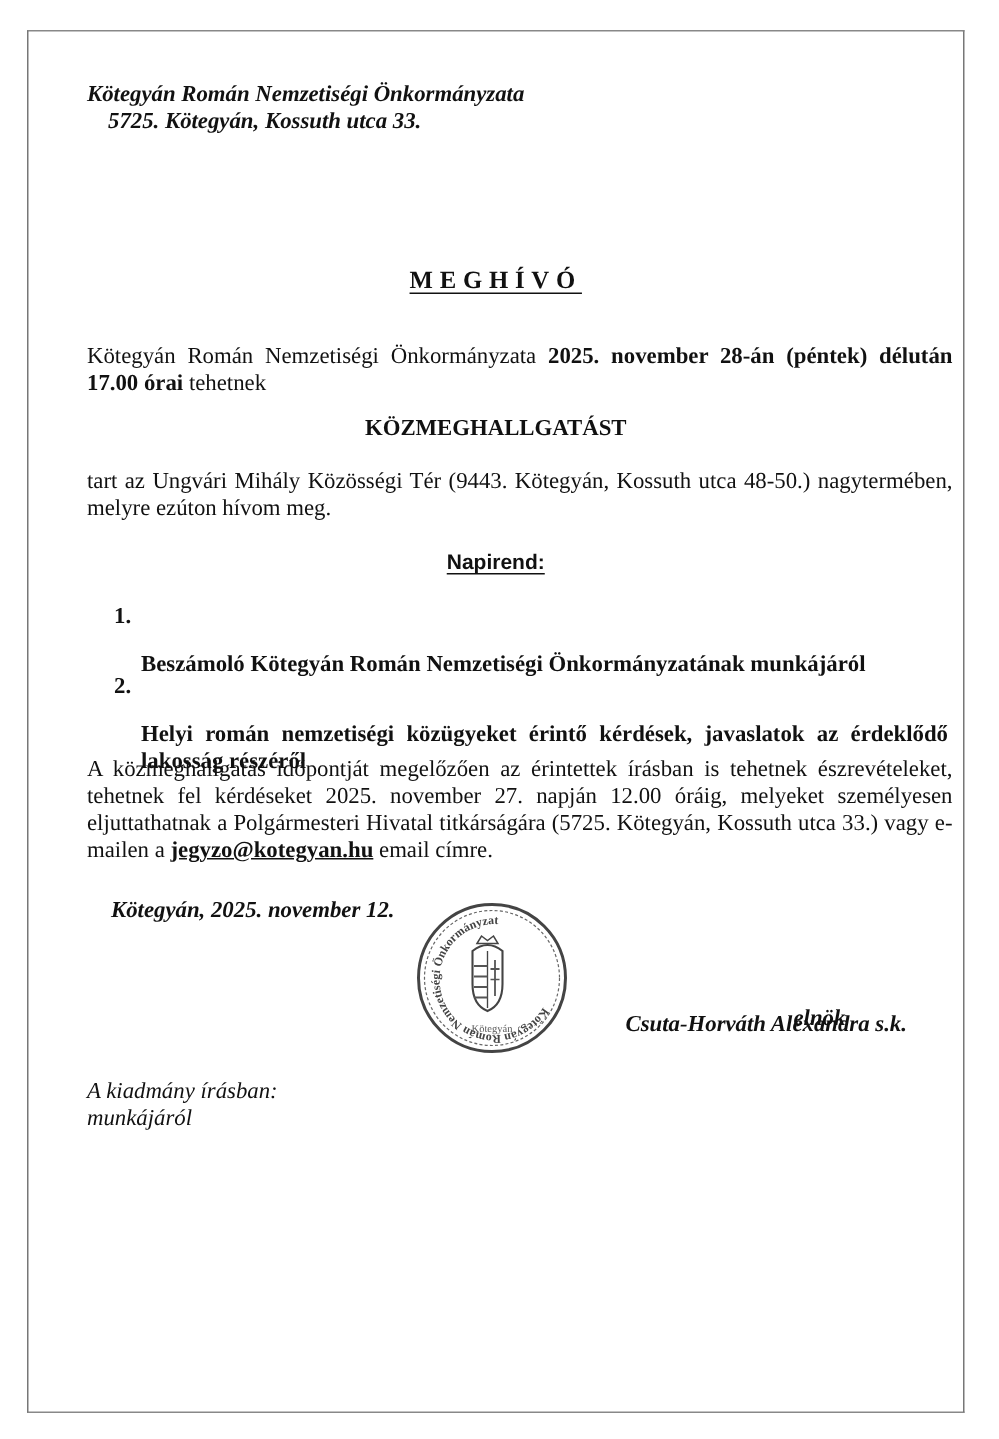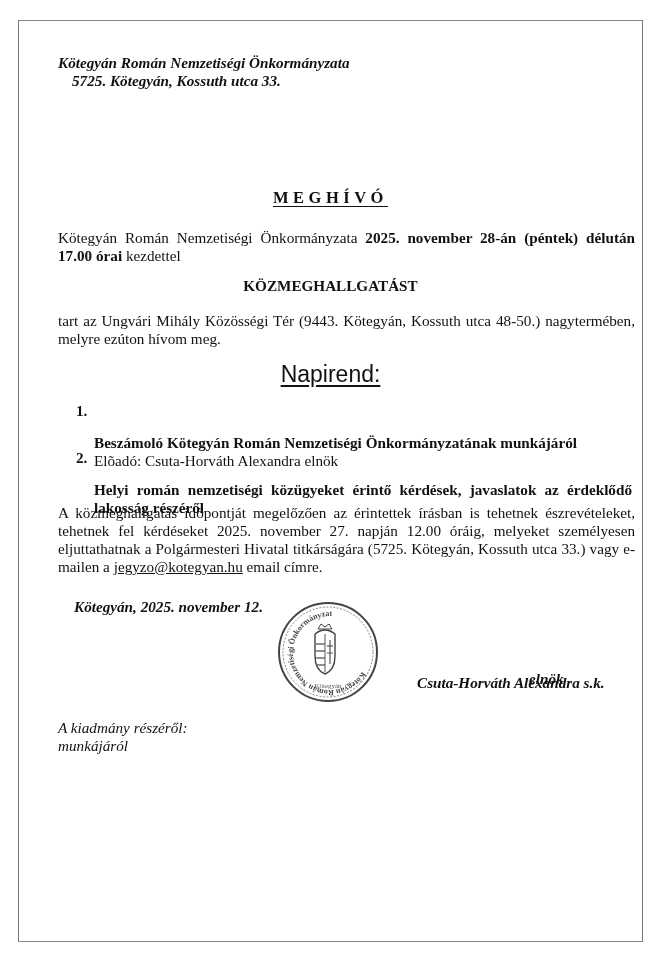--- a/index.html
+++ b/index.html
@@ -22,55 +22,54 @@
   .just {
     position: absolute; left: 58px; width: 577px;
     text-align: justify; line-height: 18px; white-space: normal;
   }
   .center { position: absolute; left: 18px; width: 625px; text-align: center; line-height: 20px; }
   .title {
     font-weight: bold; font-size: 16.5px; letter-spacing: 4.5px;
     text-decoration: underline; text-underline-offset: 3px;
   }
   .agenda {
-    font-weight: normal; font-size: 23px; text-decoration: underline; text-underline-offset: 3px;
+    font-weight: bold; font-size: 14px; text-decoration: underline; text-underline-offset: 3px;
     font-family: "Liberation Sans Narrow", "Liberation Sans", sans-serif;
   }
   .num { position: absolute; left: 76px; font-weight: bold; line-height: 18px; }
   .item { position: absolute; left: 94px; width: 538px; line-height: 18px; text-align: justify; margin-top: 32px; }
-  .link { text-decoration: underline; }
+  .link { text-decoration: underline; font-weight: bold; }
   .stamp { position: absolute; left: 275px; top: 598px; width: 110px; height: 110px; }
 </style>
 </head>
 <body>
 
 <div class="frame"></div>
 
 <div class="abs bi" style="left:58px; top:54px;">Kötegyán Román Nemzetiségi Önkormányzata</div>
 <div class="abs bi" style="left:72px; top:72px;">5725. Kötegyán, Kossuth utca 33.</div>
 
-<div class="center" style="top:188px;">
+<div class="center" style="top:177px;">
   <span class="title">MEGHÍVÓ</span>
 </div>
 
-<div class="just" style="top:229px;"><span>Kötegyán Román Nemzetiségi Önkormányzata </span><span class="b">2025. november 28-án (péntek) délután 17.00 órai</span><span> kezdettel</span></div>
+<div class="just" style="top:229px;"><span>Kötegyán Román Nemzetiségi Önkormányzata </span><span class="b">2025. november 28-án (péntek) délután 17.00 órai</span><span> tehetnek</span></div>
 
 <div class="center b" style="top:276px;">KÖZMEGHALLGATÁST</div>
 
 <div class="just" style="top:312px;">tart az Ungvári Mihály Közösségi Tér  (9443. Kötegyán, Kossuth utca 48-50.) nagytermében, melyre ezúton hívom meg.</div>
 
 <div class="center" style="top:364px;">
   <span class="agenda">Napirend:</span>
 </div>
 
 <div>
   <div class="num" style="top:402px;">1.</div>
   <div class="item" style="top:402px;">
     <div class="b">Beszámoló Kötegyán Román Nemzetiségi Önkormányzatának munkájáról</div>
-    <div>Elõadó: Csuta-Horváth Alexandra elnök</div>
   </div>
   <div class="num" style="top:449px;">2.</div>
   <div class="item b" style="top:449px;">Helyi román nemzetiségi közügyeket érintő kérdések, javaslatok az érdeklődő lakosság részéről</div>
 </div>
 
 <div class="just" style="top:504px;"><span>A közmeghallgatás időpontját megelőzően az érintettek írásban is tehetnek észrevételeket, tehetnek fel kérdéseket 2025. november 27. napján 12.00 óráig, melyeket személyesen eljuttathatnak a Polgármesteri Hivatal titkárságára (5725. Kötegyán, Kossuth utca 33.) vagy e-mailen a </span><span class="link">jegyzo@kotegyan.hu</span><span> email címre.</span></div>
 
 <div class="abs bi" style="left:74px; top:598px;">Kötegyán, 2025. november 12.</div>
 
 <svg class="stamp" viewBox="0 0 110 110">
@@ -93,14 +92,14 @@
     <line x1="41" y1="67" x2="50" y2="67" stroke="#555" stroke-width="1.3"></line>
     <line x1="55" y1="42" x2="55" y2="66" stroke="#555" stroke-width="1.2"></line>
     <line x1="52" y1="48" x2="58" y2="48" stroke="#555" stroke-width="1.2"></line>
     <line x1="52" y1="55" x2="58" y2="55" stroke="#555" stroke-width="1"></line>
   </g>
 </svg>
 
 <div class="abs bi" style="left:417px; top:674px;">Csuta-Horváth Alexandra s.k.</div>
 <div class="abs bi" style="left:485px; top:670px;margin-left:44px;">elnök</div>
 
-<div class="abs i" style="left:58px; top:719px;">A kiadmány részéről:</div>
+<div class="abs i" style="left:58px; top:719px;">A kiadmány írásban:</div>
 <div class="abs i" style="left:58px; top:737px;">munkájáról</div>
 
 </body></html>

